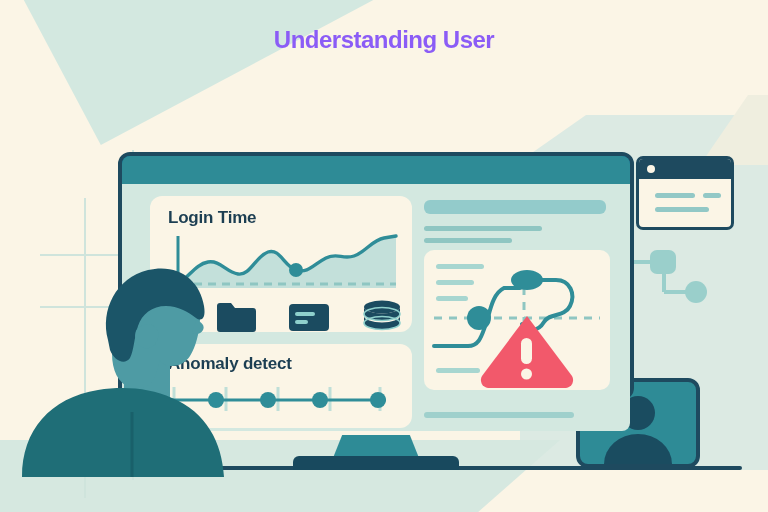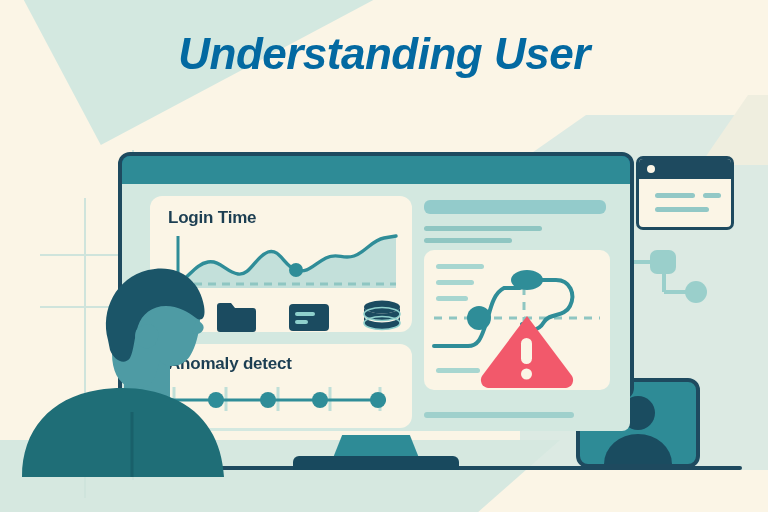--- a/index.html
+++ b/index.html
@@ -186,21 +186,21 @@
   <div class="abs" id="bg-panel-right"></div>
   <div class="abs" id="bg-wedge-bottomleft"></div>
   <div class="abs" id="bg-wedge-topright"></div>
 
   <div class="abs grid-line grid-v" style="left:84px; top:198px; height:300px;"></div>
   <div class="abs grid-line grid-v" style="left:132px; top:150px; height:330px;"></div>
   <div class="abs grid-line grid-h" style="left:40px; top:254px; width:150px;"></div>
   <div class="abs grid-line grid-h" style="left:40px; top:306px; width:150px;"></div>
 
   <div class="abs" style="left:0; top:24px; width:768px; text-align:center;">
-    <div style="color:#0369a1; font-weight:bold; font-size:44px; line-height:1.35; letter-spacing:-0.5px;font-style:italic;">Understanding User</div>
+    <div style="color:#8b5cf6; font-weight:bold; font-size:24px; line-height:1.35; letter-spacing:-0.5px;">Understanding User</div>
   </div>
 
   <div class="abs" id="desk-line"></div>
 
   <div class="abs" id="node-diagram">
     <svg width="100" height="70" viewBox="0 0 100 70">
       <line x1="2" y1="14" x2="42" y2="14" stroke="#9ACFCB" stroke-width="4"></line>
       <line x1="52" y1="26" x2="52" y2="44" stroke="#9ACFCB" stroke-width="4"></line>
       <line x1="52" y1="44" x2="78" y2="44" stroke="#9ACFCB" stroke-width="4"></line>
       <rect x="38" y="2" width="26" height="24" rx="7" fill="#9ACFCB"></rect>

